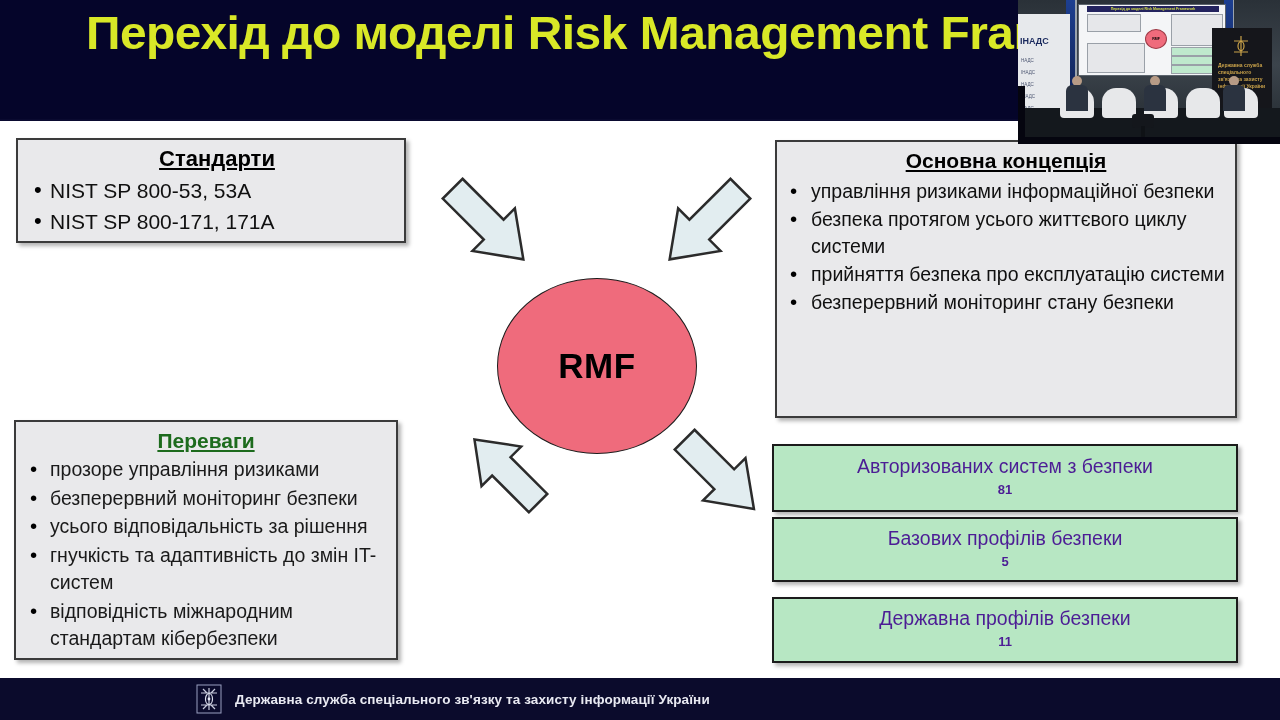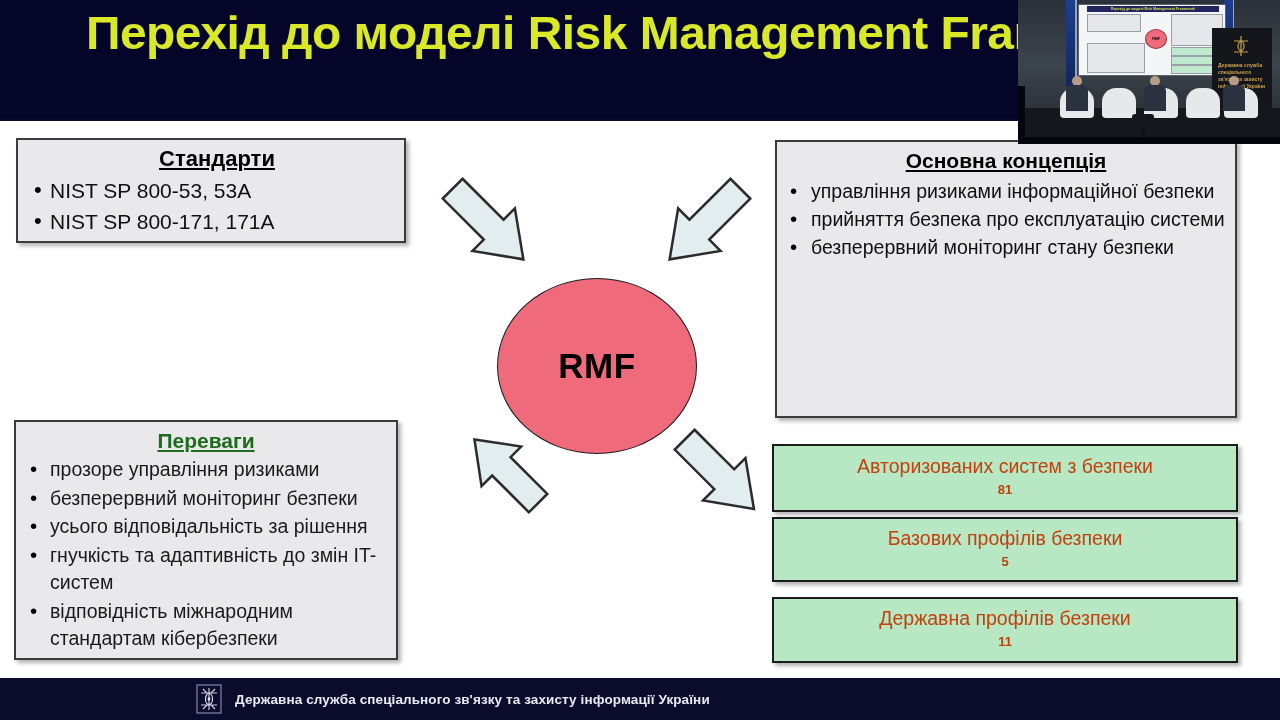--- a/index.html
+++ b/index.html
@@ -65,21 +65,21 @@
   #advantages-box ul.bullets li{font-size:19.5px;line-height:27.5px;padding-left:34px;color:#1a1a1a;}
   #advantages-box ul.bullets li:before{left:14px;}
 
   
   .stat-box{
     position:absolute;left:772px;width:466px;
     background:#b7e7c3;border:2px solid #1b1b1b;
     box-shadow:3px 3px 4px rgba(0,0,0,0.30);
     box-sizing:border-box;
     display:flex;flex-direction:column;align-items:center;justify-content:center;
-    color:#c2410c;
+    color:#4c1d95;
   }
   .stat-label{font-size:19.5px;line-height:24px;}
   .stat-value{font-size:13px;font-weight:bold;line-height:24px;}
   #stat-0{top:444px;height:68px;}
   #stat-1{top:517px;height:65px;}
   #stat-2{top:597px;height:66px;}
 
   
   #rmf-circle{
     position:absolute;left:497px;top:278px;width:200px;height:176px;
@@ -152,20 +152,21 @@
     <ul class="bullets">
       <li>NIST SP 800-53, 53A</li>
       <li>NIST SP 800-171, 171A</li>
     </ul>
   </div>
 
   <div class="box" id="concept-box">
     <div class="box-title">Основна концепція</div>
     <ul class="bullets">
       <li>управління ризиками інформаційної безпеки</li>
+      <li>безпека протягом усього життєвого циклу системи</li>
       <li>прийняття безпека про експлуатацію системи</li>
       <li>безперервний моніторинг стану безпеки</li>
     </ul>
   </div>
 
   <div class="box" id="advantages-box">
     <div class="box-title">Переваги</div>
     <ul class="bullets">
       <li>прозоре управління ризиками</li>
       <li>безперервний моніторинг безпеки</li>
@@ -240,20 +241,29 @@
 
 <div id="pip">
   <div class="pip-inner">
     <div class="pip-wall"></div>
 
     <div class="pip-pole" style="left:57px;"></div>
     <div class="pip-blue-flag" style="left:48px;"></div>
     <div class="pip-pole" style="left:214px;"></div>
     <div class="pip-blue-flag" style="left:206px;"></div>
 
+    <div class="pip-banner-l">
+      <div class="bl-text">ІНАДС</div>
+      <div class="bl-row" style="top:44px;">НАДС</div>
+      <div class="bl-row" style="top:56px;">ІНАДС</div>
+      <div class="bl-row" style="top:68px;">НАДС</div>
+      <div class="bl-row" style="top:80px;">ІНАДС</div>
+      <div class="bl-row" style="top:92px;">НАДС</div>
+      <div class="bl-row" style="top:104px;">ІНАДС</div>
+    </div>
 
     <div class="pip-screen">
       <div class="pip-screen-title">Перехід до моделі Risk Management Framework</div>
       <div class="pip-mini-box" style="left:8px;top:9px;width:52px;height:16px;"></div>
       <div class="pip-mini-box" style="left:8px;top:38px;width:56px;height:28px;"></div>
       <div class="pip-mini-box" style="left:92px;top:9px;width:50px;height:30px;"></div>
       <div class="pip-mini-green" style="left:92px;top:42px;width:50px;height:7px;"></div>
       <div class="pip-mini-green" style="left:92px;top:51px;width:50px;height:7px;"></div>
       <div class="pip-mini-green" style="left:92px;top:60px;width:50px;height:7px;"></div>
       <div class="pip-mini-circle">

